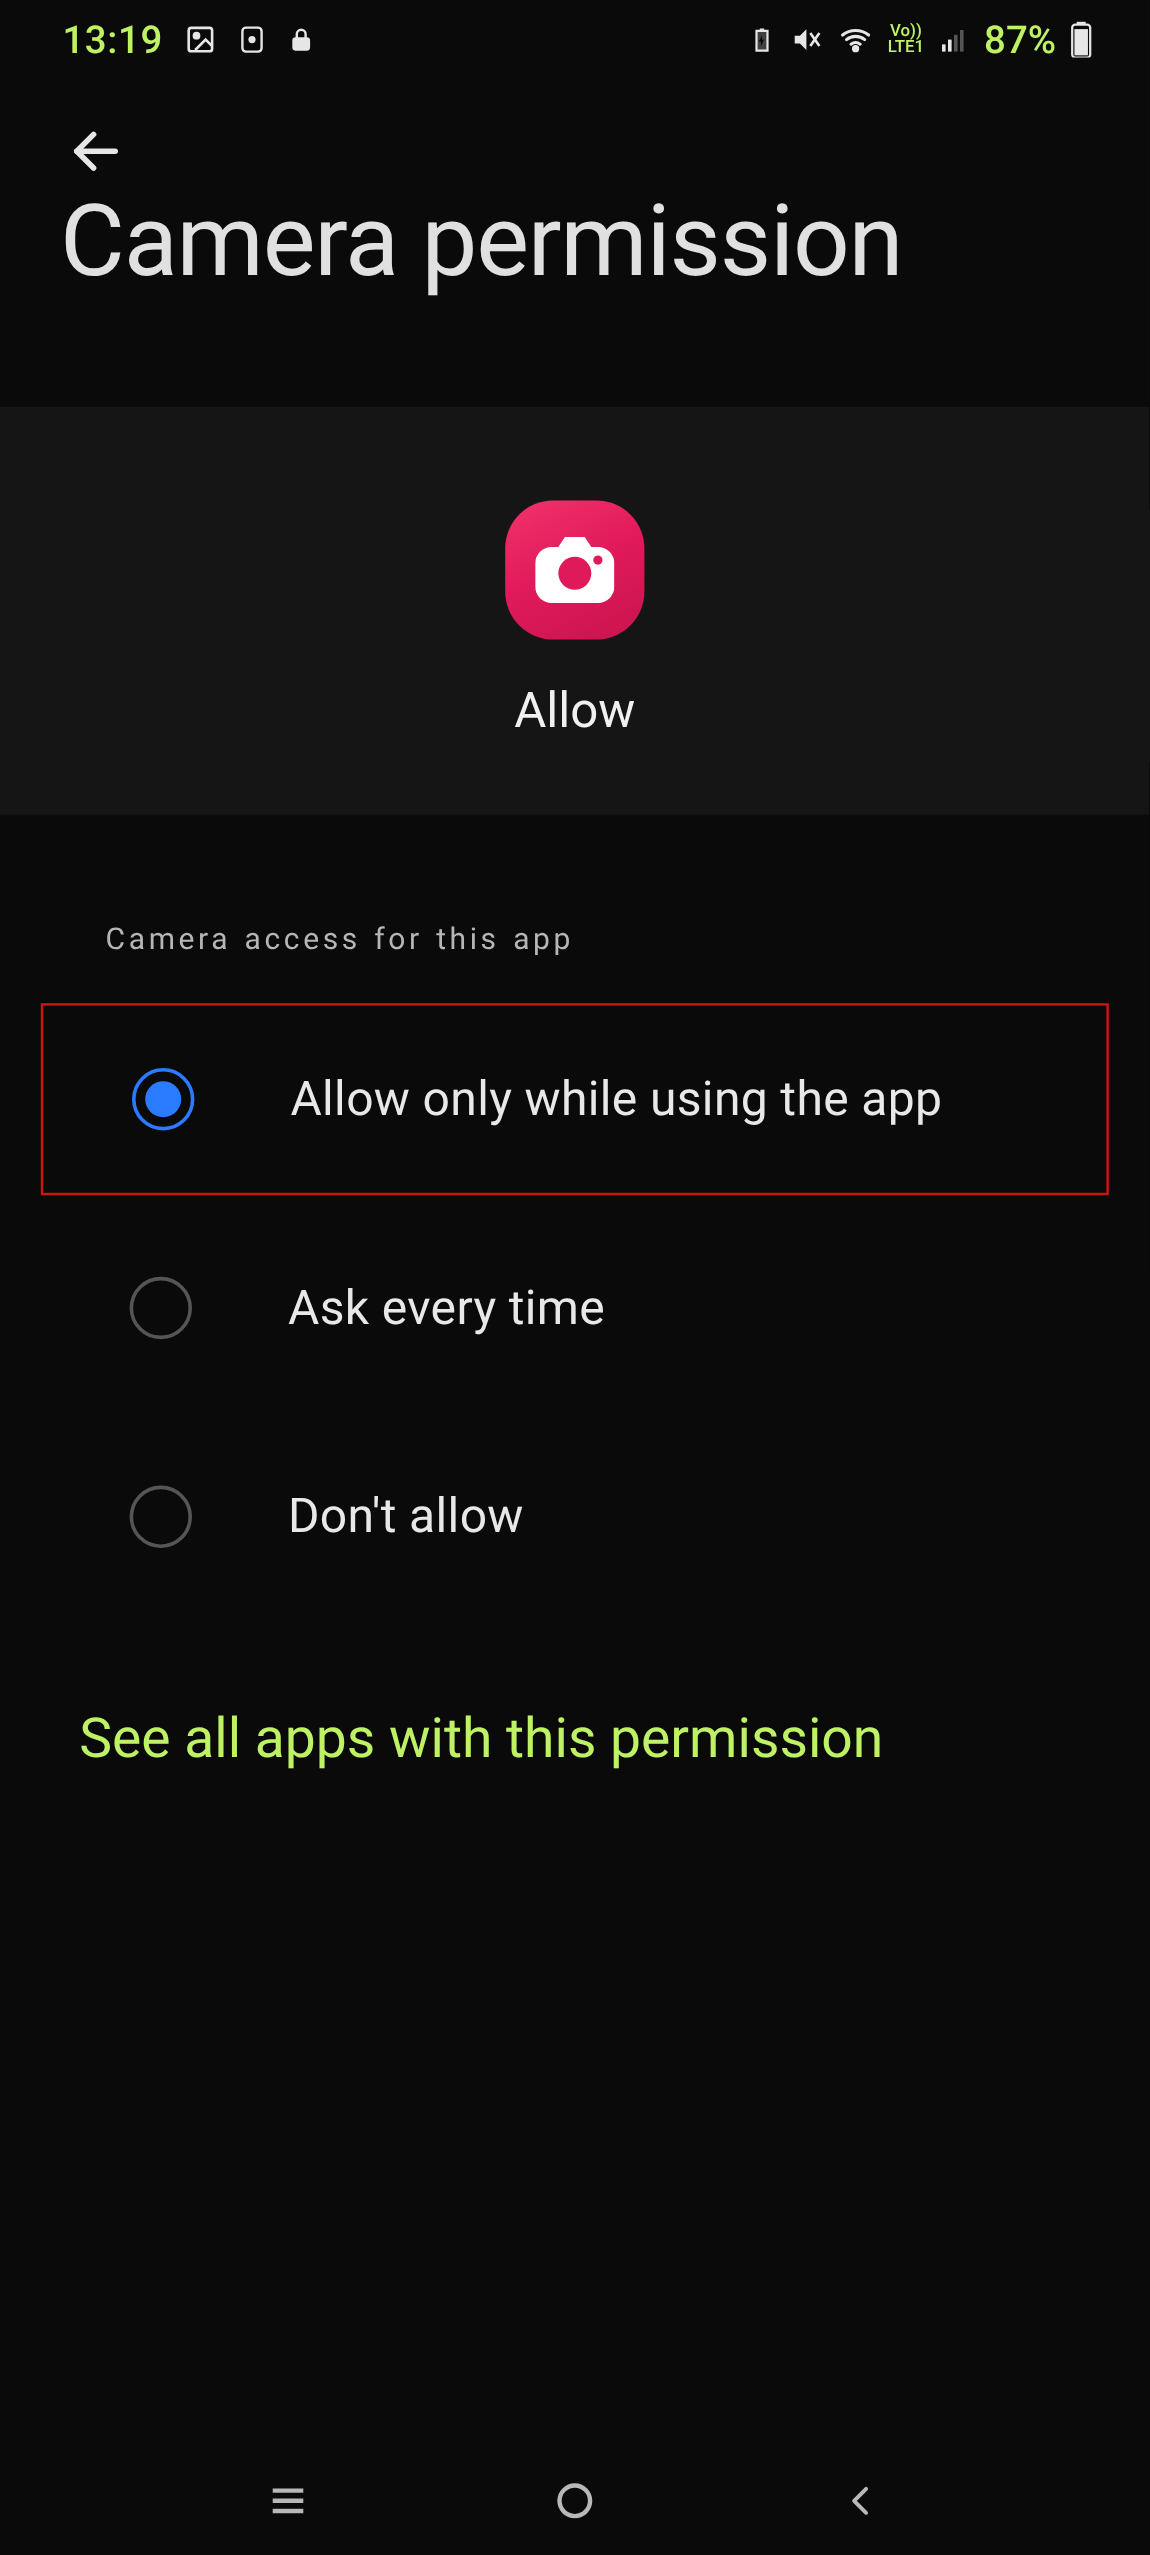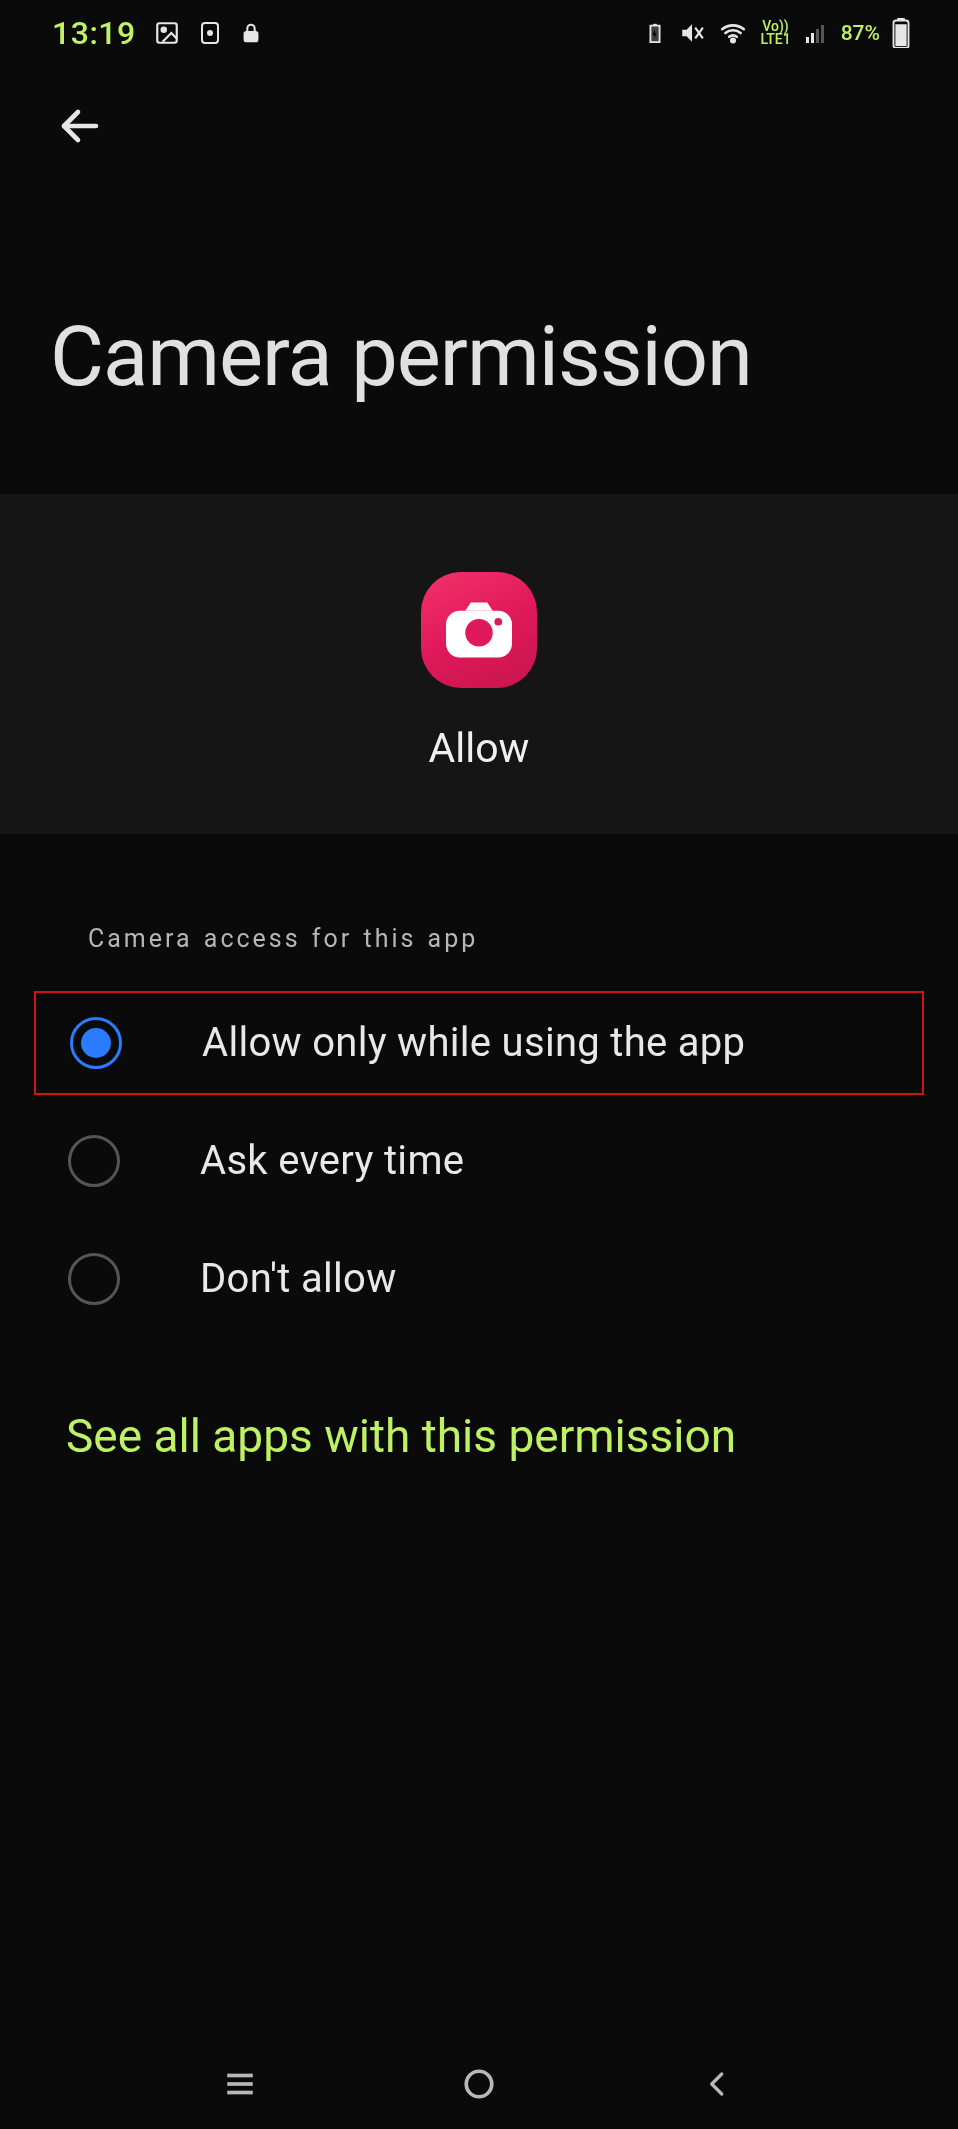--- a/index.html
+++ b/index.html
@@ -20,34 +20,33 @@
     justify-content: space-between;
     padding: 0 48px 0 52px;
     background: #0a0a0a;
     color: #bef264;
     font-weight: 500;
   }
   .status-left { display: flex; align-items: center; gap: 18px; }
   .status-time { font-size: 32px; letter-spacing: 0.5px; }
   .status-icon-small { display:inline-flex; align-items:center; justify-content:center; }
   .status-right { display: flex; align-items: center; gap: 12px; }
-  .battery-pct { font-size: 21px; }
+  .battery-pct { font-size: 32px; }
 
   
   .header {
     background: #0a0a0a;
     padding: 30px 50px 90px 50px;
   }
   .back-btn {
     width: 60px; height: 60px;
     display:flex; align-items:center; justify-content:center;
     background:none; border:none; cursor:pointer;
   }
   .page-title {
-    margin-top: 155px;
     font-size: 83px;
     line-height: 1.12;
     font-weight: 400;
     color: #e0e0e0;
     letter-spacing: -1px;
   }
 
   
   .app-card {
     background: #151515;
@@ -68,22 +67,22 @@
     font-size: 25px;
     color: #b6b6b6;
     letter-spacing: 3px;
     word-spacing: 2px;
   }
 
   
   .radio-list { padding: 0 34px 0 34px; }
   .radio-row {
     display:flex; align-items:center;
-    height: 104px;
-    padding-left: 34px;
+    height: 160px;
+    padding-left: 74px;
     gap: 80px;
     cursor:pointer;
   }
   .radio-row.highlight { border: 2.5px solid #d11313; }
   .radio-row + .radio-row { margin-top: 14px; }
 
   .radio-outer {
     width: 52px; height: 52px; border-radius: 50%;
     border: 3.5px solid #555;
     display:flex; align-items:center; justify-content:center;

